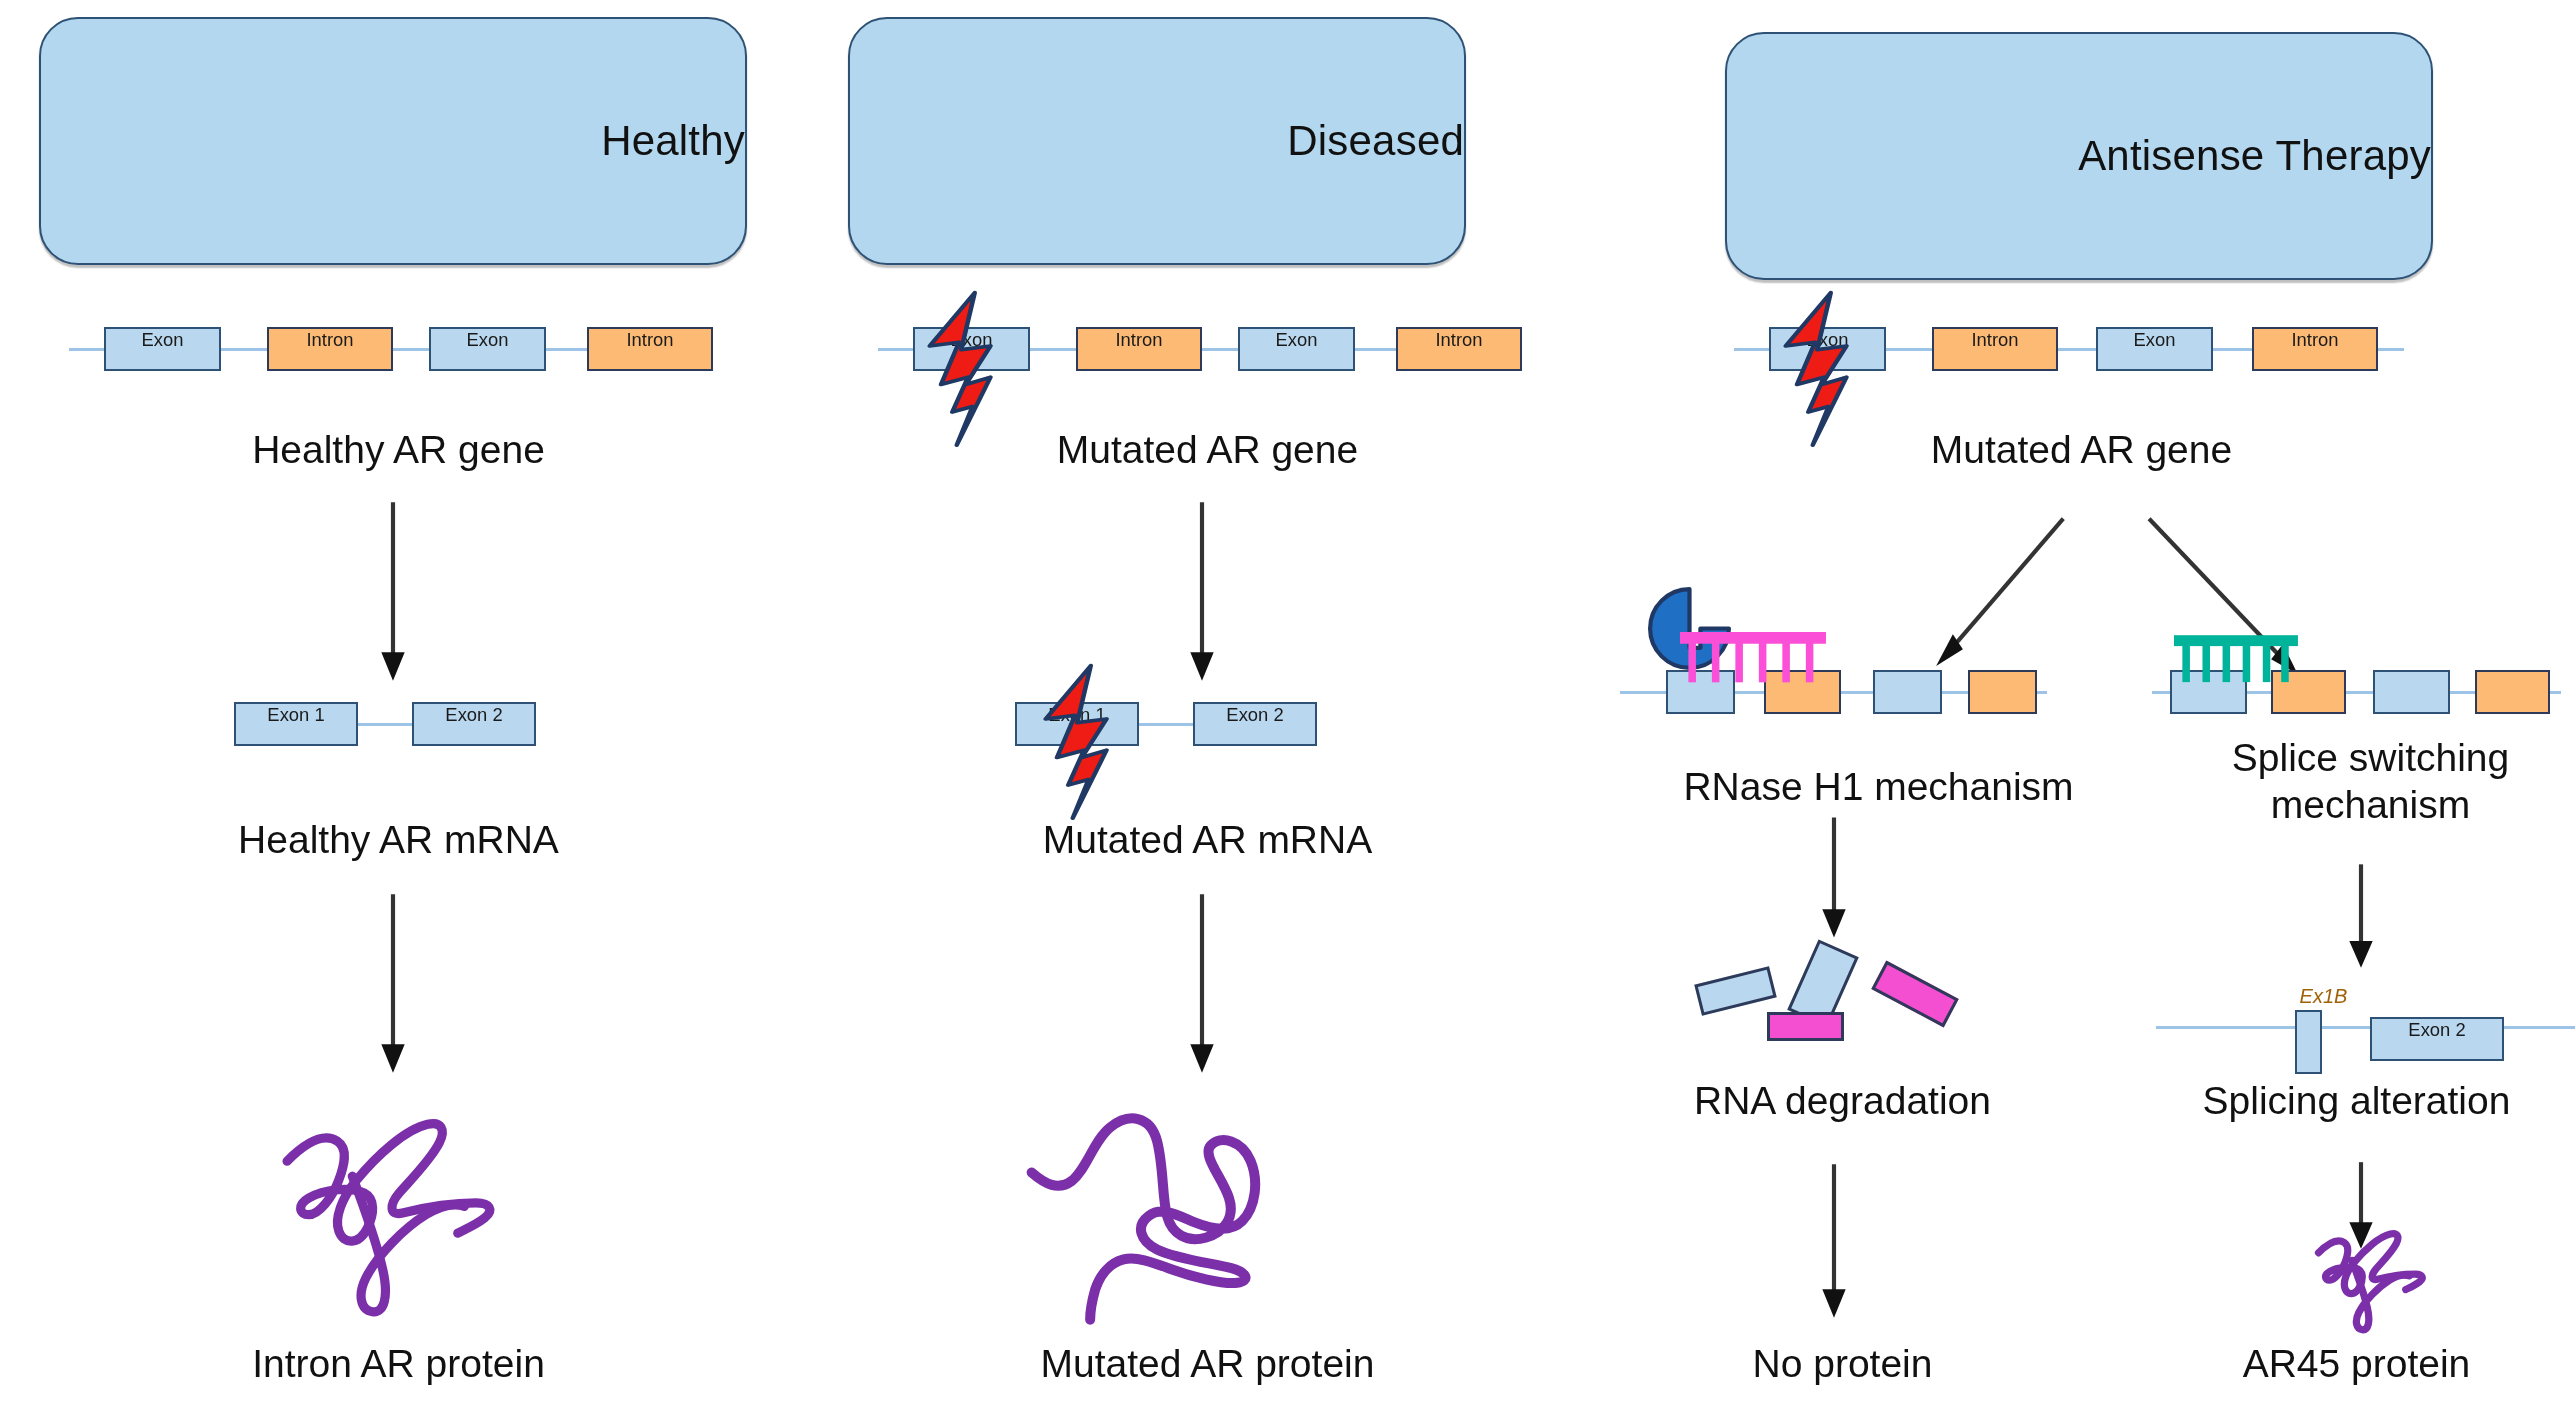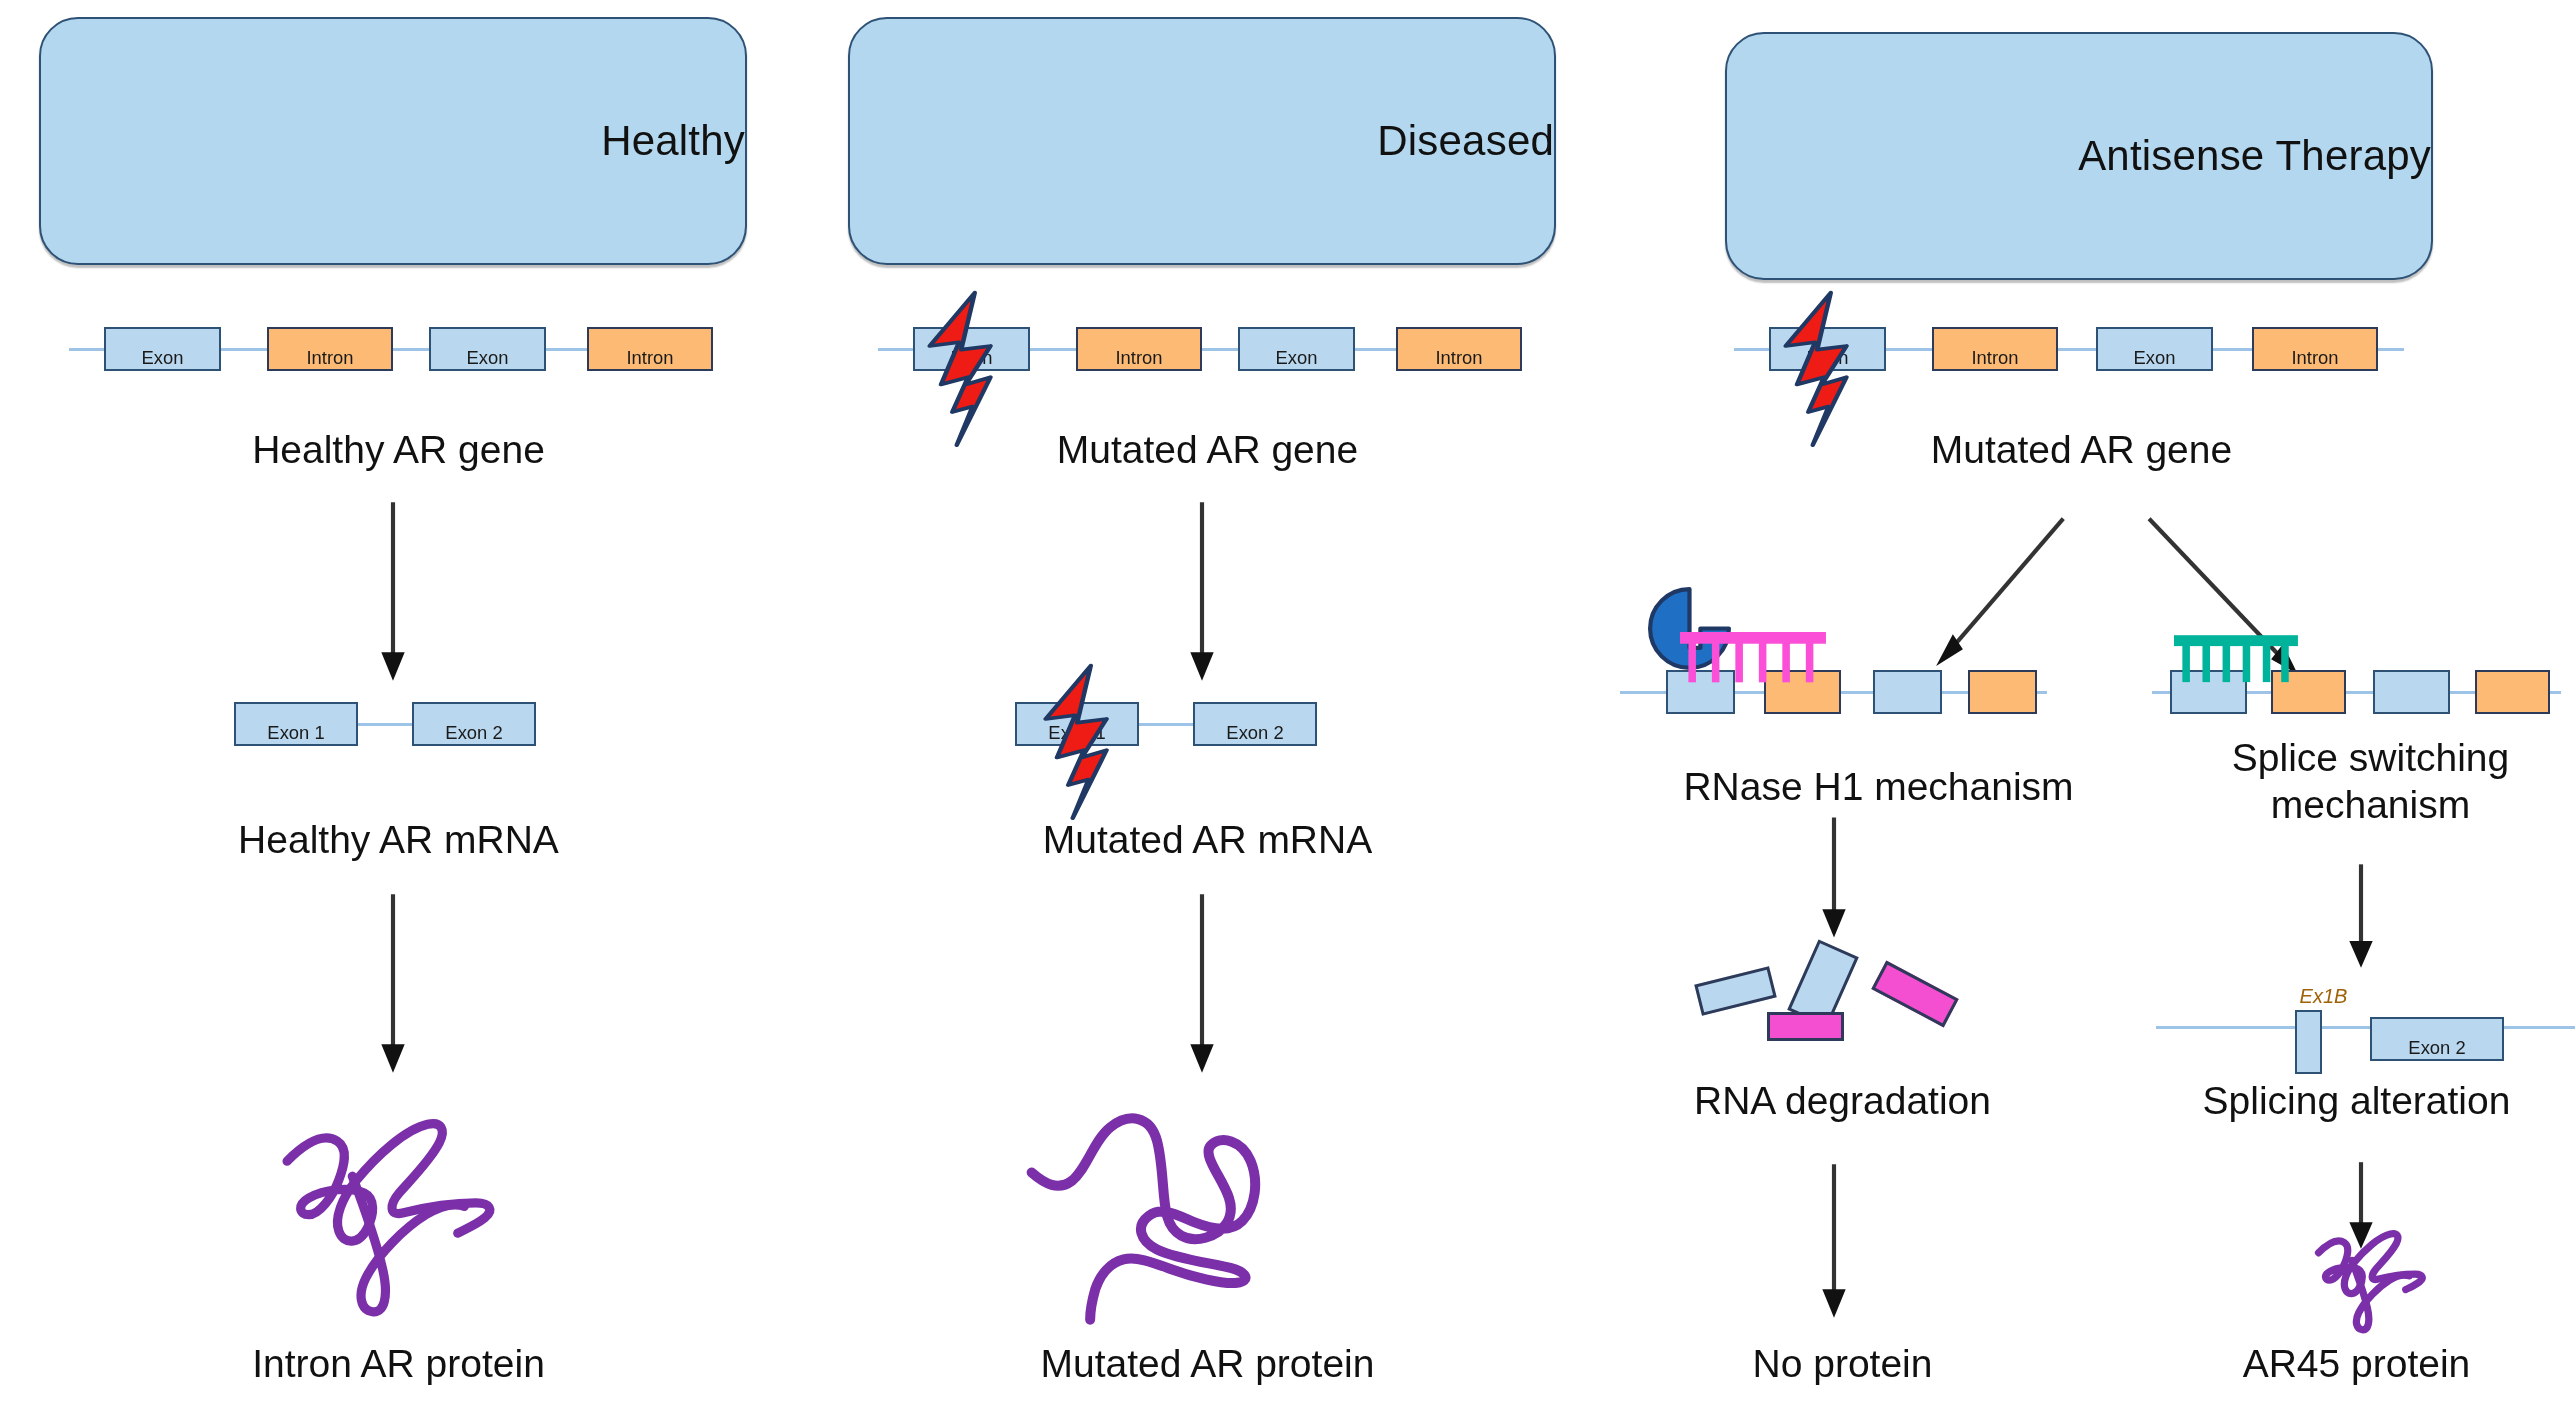--- a/index.html
+++ b/index.html
@@ -39,21 +39,21 @@
     left: 0;
     top: 0;
     height: 2.5px;
     background: #9dc3e6;
   }
   .feat {
     position: absolute;
     box-sizing: border-box;
     border: 2.5px solid #2e5276;
     display: flex;
-    align-items: flex-end;
+    align-items: flex-start;
     justify-content: center;
     font-size: 18.4px;
     color: #1a1a1a;
     white-space: nowrap;
   }
   .feat.exon  { background: #b9d8ef; }
   .feat.intron{ background: #fdba74; border-color: #2e3a59; }
 
   
   .label {
@@ -82,21 +82,21 @@
 </style>
 </head>
 <body>
 
 <div id="stage">
 
   <div class="header-box" style="left:39px; top:17px; width:708px; height:248px;">
     <span class="header-label">Healthy</span>
   </div>
 
-  <div class="header-box" style="left:848px; top:17px; width:708px; height:248px;">
+  <div class="header-box" style="left:848px; top:17px; width:618px; height:248px;">
     <span class="header-label">Diseased</span>
   </div>
 
   <div class="header-box" style="left:1725px; top:32px; width:708px; height:248px;">
     <span class="header-label">Antisense Therapy</span>
   </div>
 
   <div style="position:absolute; left:69px; top:327px; width:643px; height:44px;">
     <div class="track-line" style="top:21px; width:643px;"></div>
     <div class="feat exon" style="left:35px; top:0px; width:117px; height:44px;">

